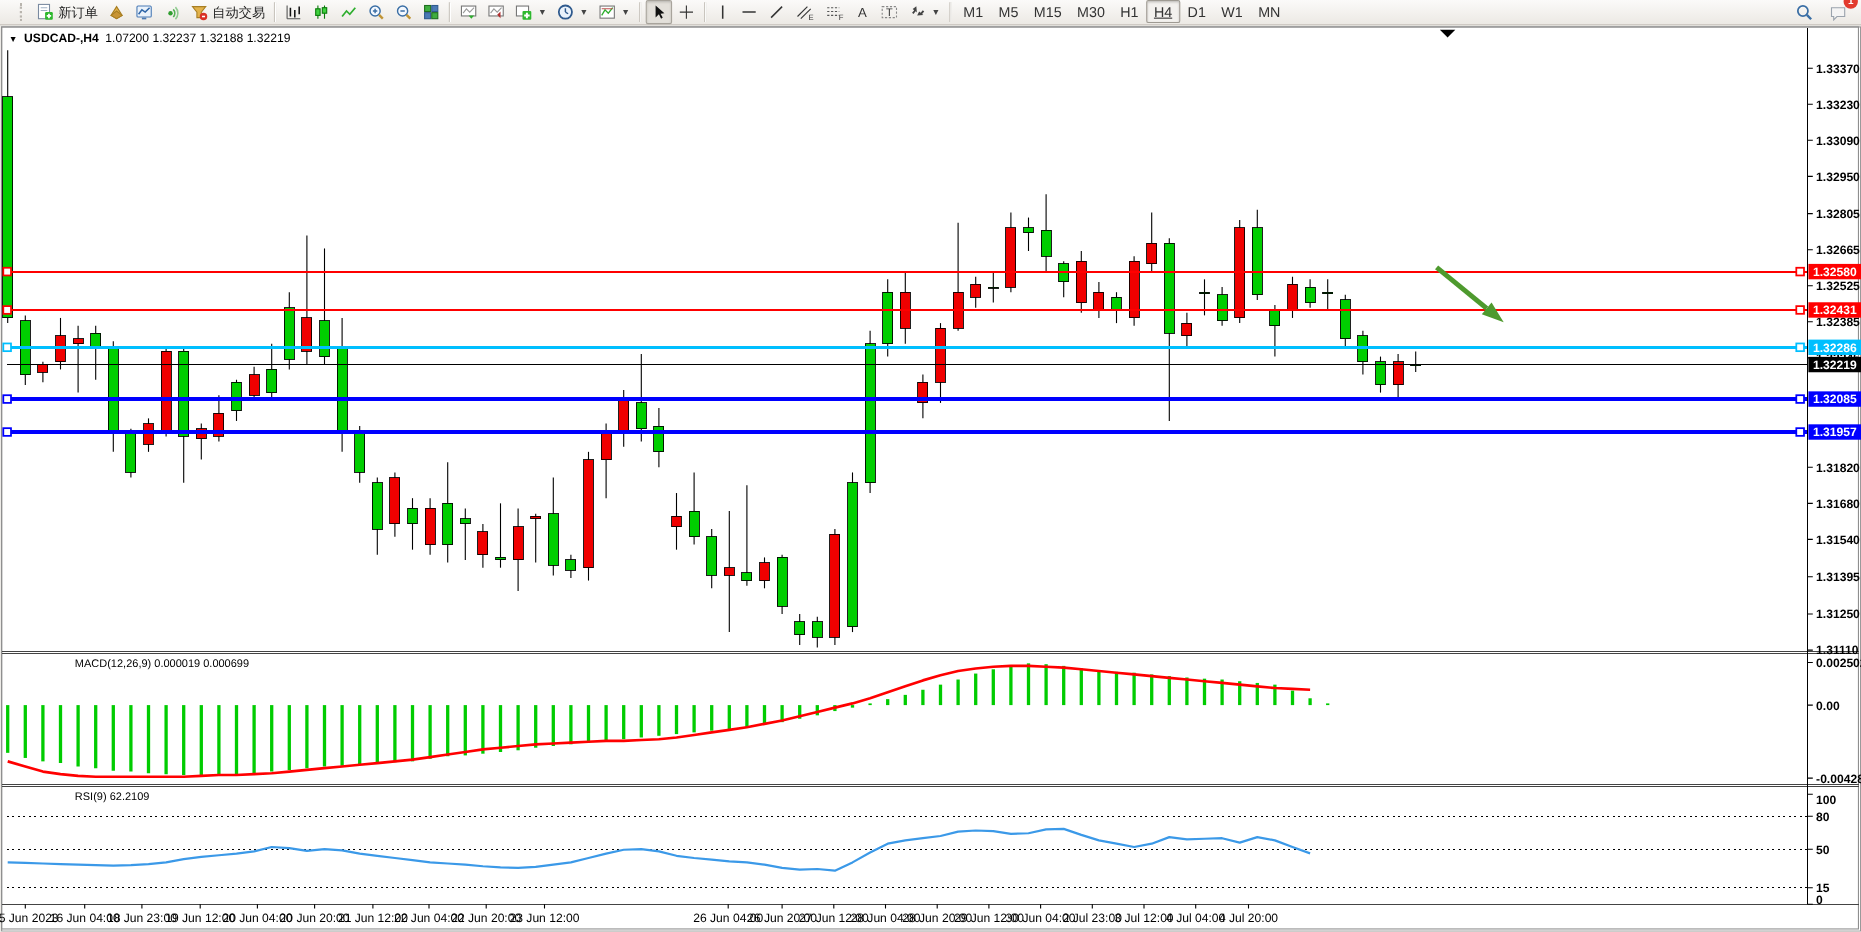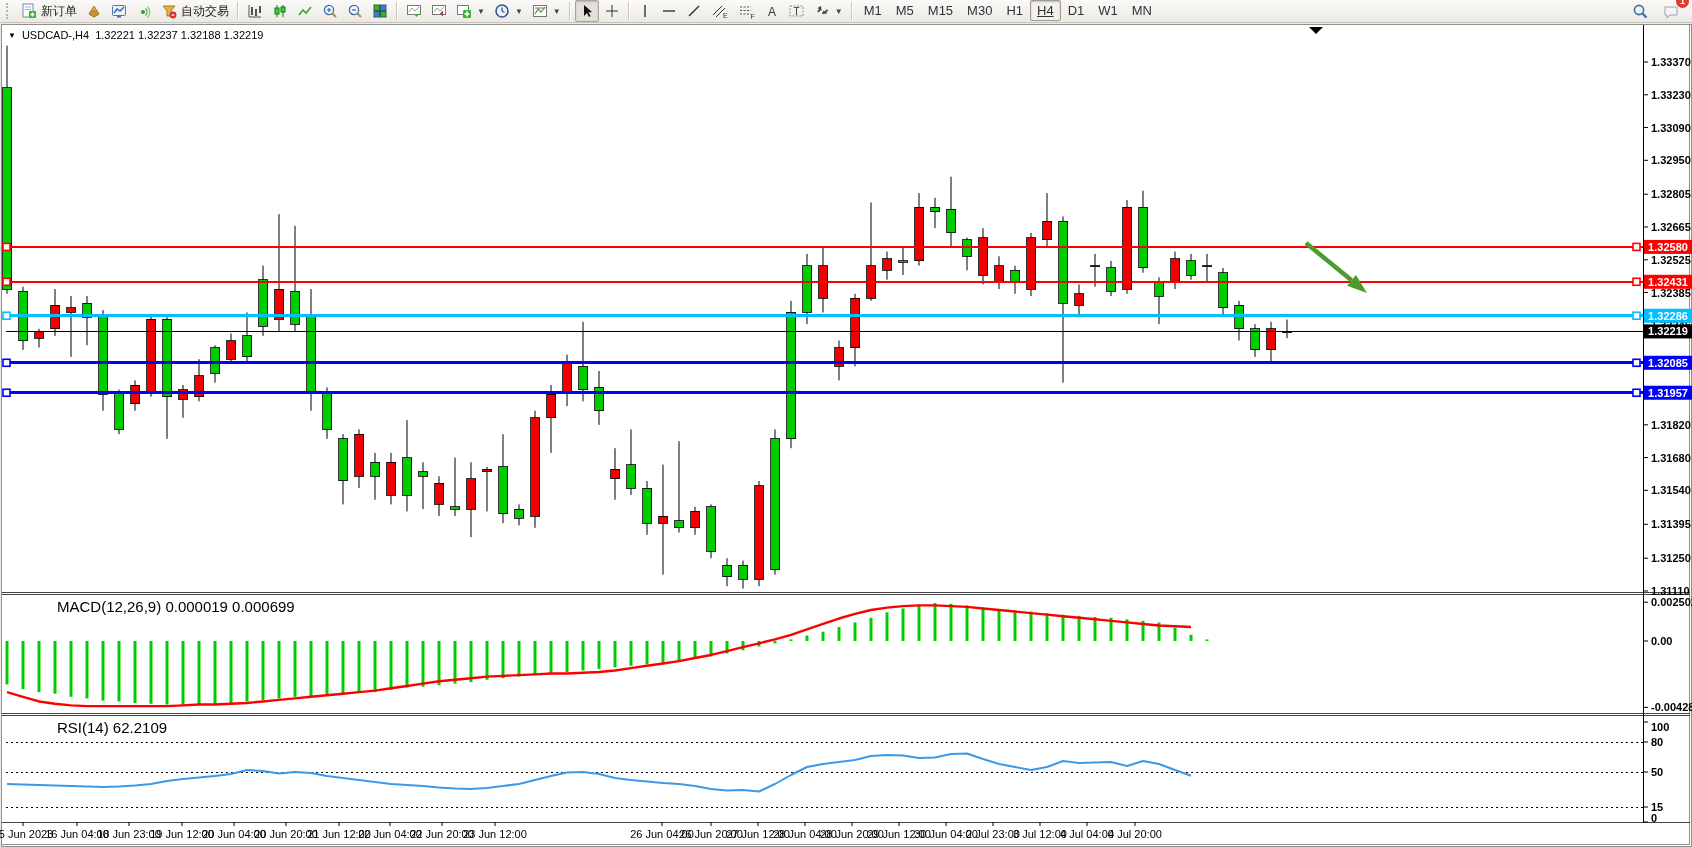--- a/index.html
+++ b/index.html
@@ -1,35 +1,35 @@
 <!DOCTYPE html>
 <html><head>
 <meta charset="utf-8">
 <style>
   html,body{margin:0;padding:0;background:#edebe7;font-family:"Liberation Sans",sans-serif;}
   #app{position:relative;width:1692px;height:847px;background:#edebe7;overflow:hidden;}
   
   #toolbar{position:absolute;left:0;top:0;width:1692px;height:23px;
     background:linear-gradient(#fbfaf9,#ece9e4);border-bottom:1px solid #c7c3bc;
-    display:flex;align-items:center;gap:1px;padding-left:3px;box-sizing:border-box;font-size:12px;color:#222;}
+    display:flex;align-items:center;gap:1px;padding-left:15px;box-sizing:border-box;font-size:12px;color:#222;}
   .grip{width:5px;height:16px;border-left:2px dotted #b9b5ae;margin:0 3px;}
   .tbtn{display:flex;align-items:center;gap:4px;height:20px;padding:0 3px;border:1px solid transparent;border-radius:2px;cursor:default;}
   .tbtn.pressed{background:#e3e0da;border-color:#a8a49c;box-shadow:inset 0 1px 2px rgba(0,0,0,.18);}
   .tsep{width:1px;height:18px;background:#c9c5be;border-right:1px solid #fff;margin:0 3px;}
   .caret{font-size:8px;color:#444;margin-left:1px;}
   .tf{font-size:13px;color:#333;padding:2px 6px;height:16px;line-height:16px;border:1px solid transparent;border-radius:2px;}
   .tf.active{background:#f3f1ee;border-color:#9e9a92;box-shadow:inset 0 1px 2px rgba(0,0,0,.22);text-decoration:underline;}
   #tb-right{margin-left:auto;display:flex;align-items:center;gap:6px;padding-right:8px;}
   .badge{position:absolute;right:-6px;top:-6px;background:#e23b2e;color:#fff;border-radius:50%;
     width:13px;height:13px;font-size:9px;line-height:13px;text-align:center;font-weight:bold;}
   
   #chartwin{position:absolute;left:1px;top:24px;width:1689px;height:821px;background:#fff;border:1px solid #8f8f8f;}
   #overlay-title{position:absolute;left:8px;top:29px;font-size:11px;color:#000;display:flex;gap:6px;align-items:center;z-index:5;}
   #overlay-title .tri{font-size:8px;}
-  #macd-label,#rsi-label{position:absolute;left:9px;font-size:15px;color:#000;z-index:5;padding-left:48px;}
+  #macd-label,#rsi-label{position:absolute;left:20px;font-size:10px;color:#000;z-index:5;padding-left:48px;}
   #macd-label{top:598px;}
   #rsi-label{top:719px;}
   svg text{font-family:"Liberation Sans",sans-serif;}
 </style>
 </head>
 <body>
 <div id="app">
 
 <div id="toolbar">
   <div class="grip"></div>
@@ -618,26 +618,26 @@
       <line x1="1040" y1="822" x2="1040" y2="826" stroke="#000"></line>
       <text x="1040" y="838" font-size="11" fill="#000" text-anchor="middle">3 Jul 12:00</text>
       <line x1="1087" y1="822" x2="1087" y2="826" stroke="#000"></line>
       <text x="1087" y="838" font-size="11" fill="#000" text-anchor="middle">4 Jul 04:00</text>
       <line x1="1135" y1="822" x2="1135" y2="826" stroke="#000"></line>
       <text x="1135" y="838" font-size="11" fill="#000" text-anchor="middle">4 Jul 20:00</text>
     </svg>
 
 <div id="overlay-title">
   <span class="tri">▼</span>
-  <span style="font-weight:normal;">USDCAD-,H4</span>
-  <span>1.32221 1.32237 1.32188 1.32219</span>
+  <span style="font-weight:bold;">USDCAD-,H4</span>
+  <span>1.07200 1.32237 1.32188 1.32219</span>
 </div>
 
 <div id="macd-label">
   <span>MACD(12,26,9)</span>
   <span>0.000019 0.000699</span>
 </div>
 <div id="rsi-label">
-  <span>RSI(14)</span>
+  <span>RSI(9)</span>
   <span>62.2109</span>
 </div>
 
 </div>
 
 </body></html>

